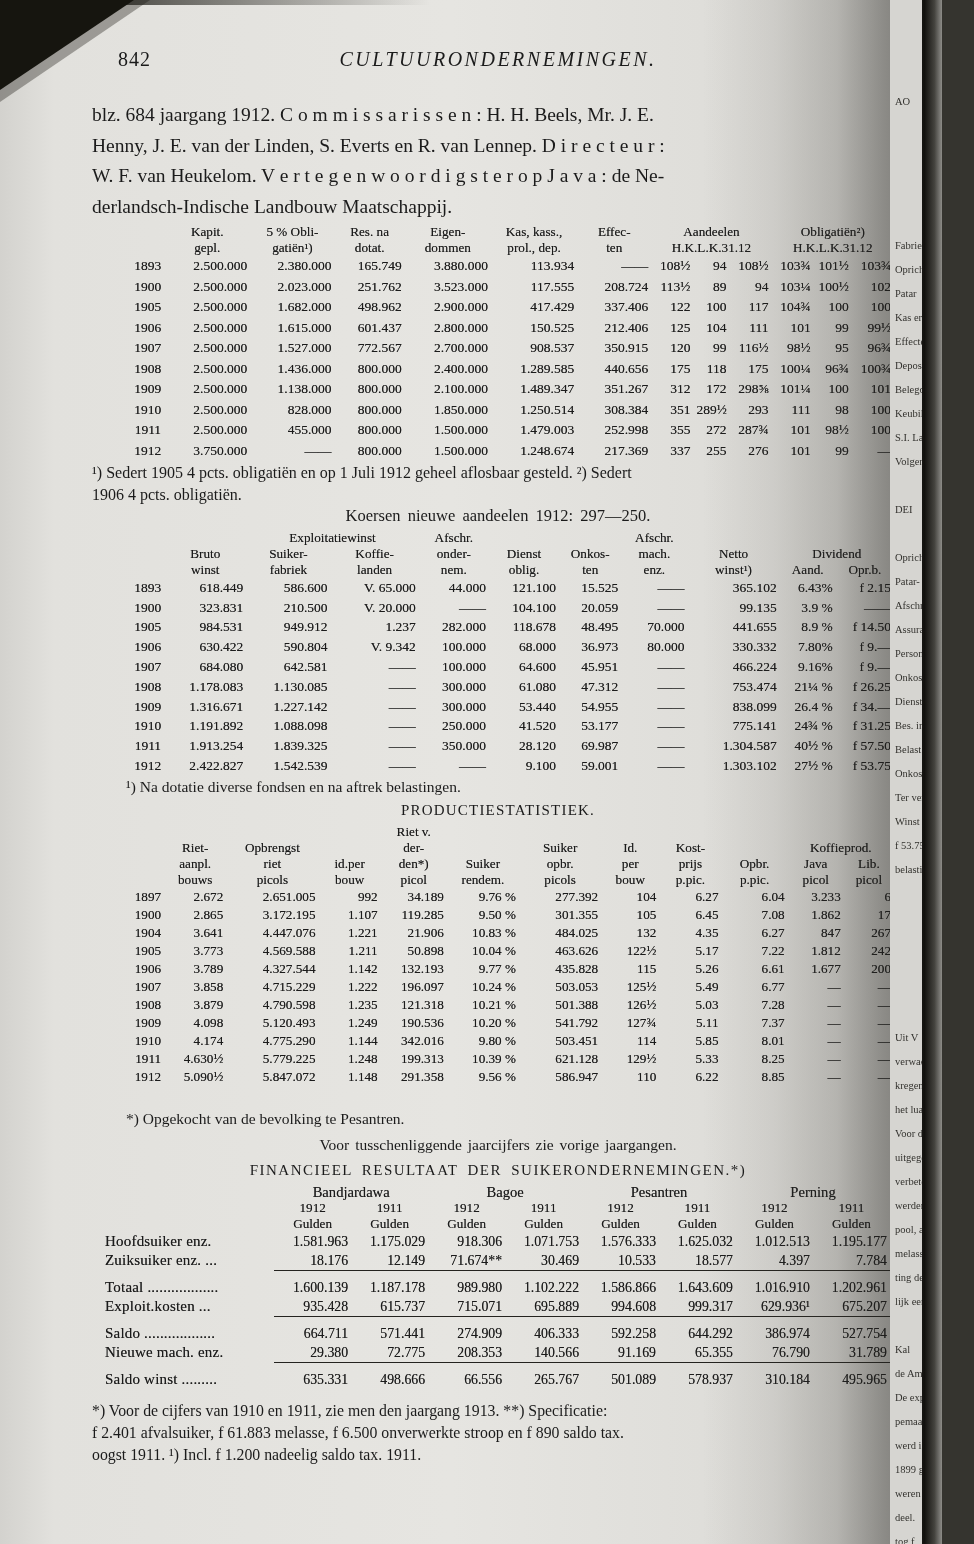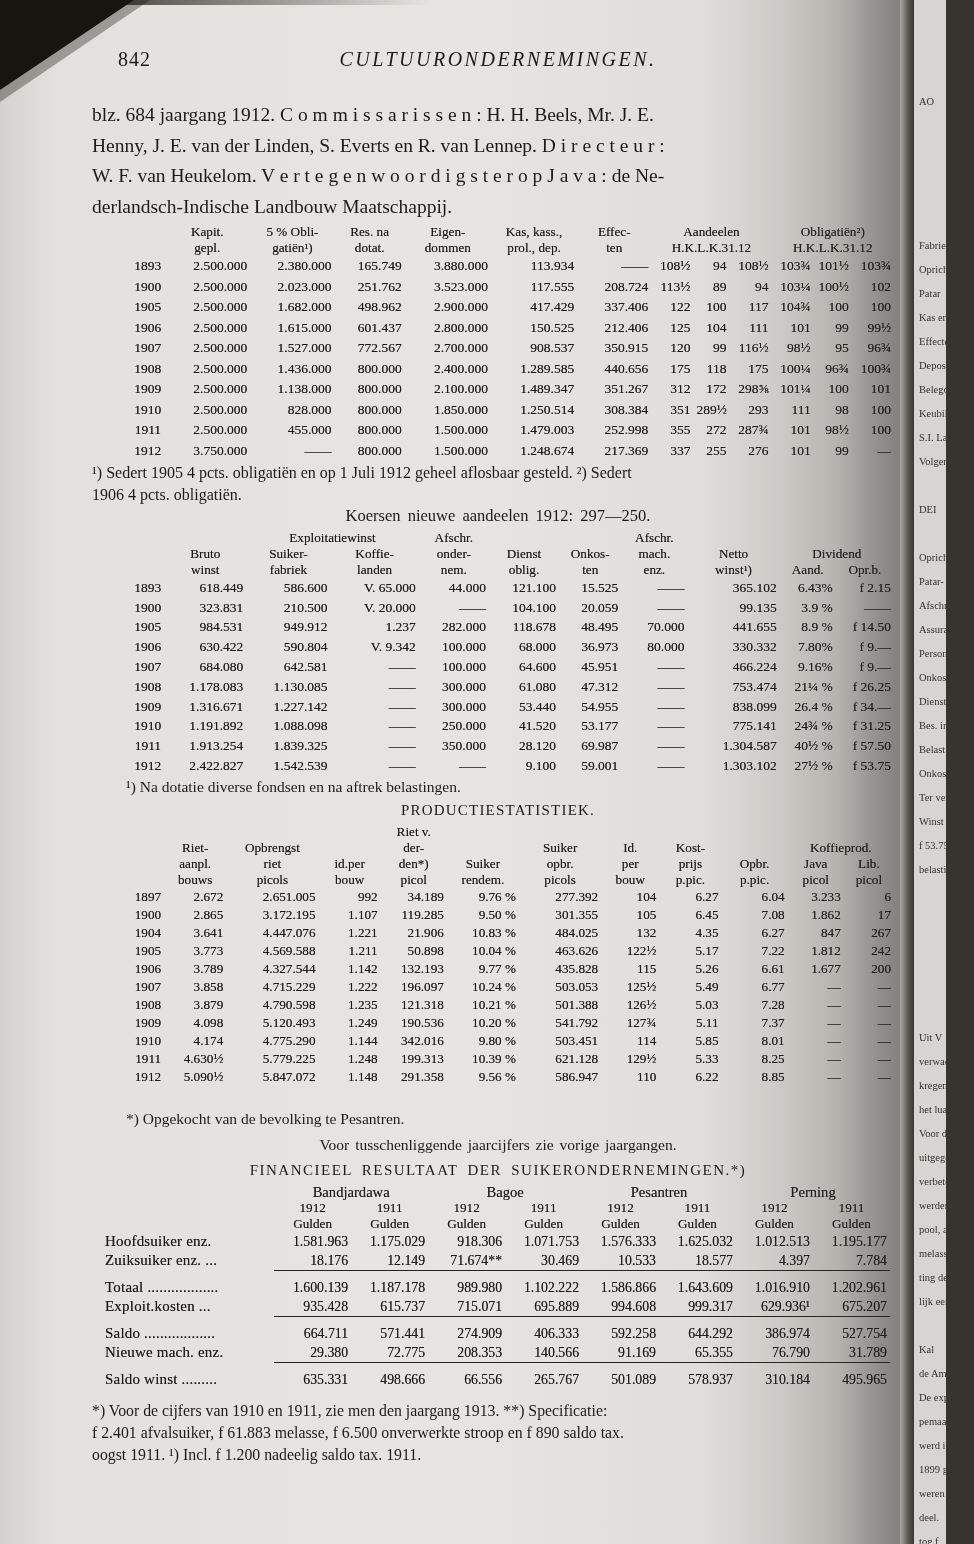--- a/index.html
+++ b/index.html
@@ -4,21 +4,21 @@
 <style>
   html,body{margin:0;padding:0;background:#35342f;}
   .scan{position:relative;width:974px;height:1544px;overflow:hidden;
         font-family:"Liberation Serif","DejaVu Serif",serif;color:#1b1b1b;}
   .main{position:absolute;left:0;top:0;width:900px;height:1544px;
         background:linear-gradient(90deg,#d3d2ce 0,#e2e1dd 6%,#e6e5e1 50%,#dddcd8 86%,#c6c5c1 98%);}
   .main::after{content:"";position:absolute;inset:0;pointer-events:none;
         background:linear-gradient(90deg,rgba(0,0,0,0) 78%,rgba(60,58,52,.18) 93%,rgba(35,34,30,.42) 100%);}
   .spine{position:absolute;left:900px;top:0;width:42px;height:1544px;
         background:linear-gradient(90deg,#a9a8a4 0%,#57564f 20%,#1d1c18 45%,#12110e 58%,#44433e 82%,#8e8d89 100%);}
-  .sliver{position:absolute;left:914px;top:0;width:32px;height:1544px;background:#d6d5d1;overflow:hidden;}
+  .sliver{position:absolute;left:890px;top:0;width:32px;height:1544px;background:#d6d5d1;overflow:hidden;}
   .frags{position:absolute;top:90px;left:5px;width:60px;}
   .frag{font-size:10.5px;line-height:24px;height:24px;color:#33322e;white-space:nowrap;}
   .corner{position:absolute;left:0;top:0;width:134px;height:90px;
         background:#16150f;clip-path:polygon(0 0,100% 0,0 100%);}
   .corner2{position:absolute;left:0;top:0;width:150px;height:102px;
         background:rgba(22,21,15,.35);clip-path:polygon(0 0,100% 0,0 100%);}
   .topedge{position:absolute;top:0;left:0;width:430px;height:5px;
         background:linear-gradient(90deg,#16150f,rgba(22,21,15,0));}
   .blk{position:absolute;left:92px;width:812px;}
   .tblk{position:absolute;left:112px;width:782px;}

